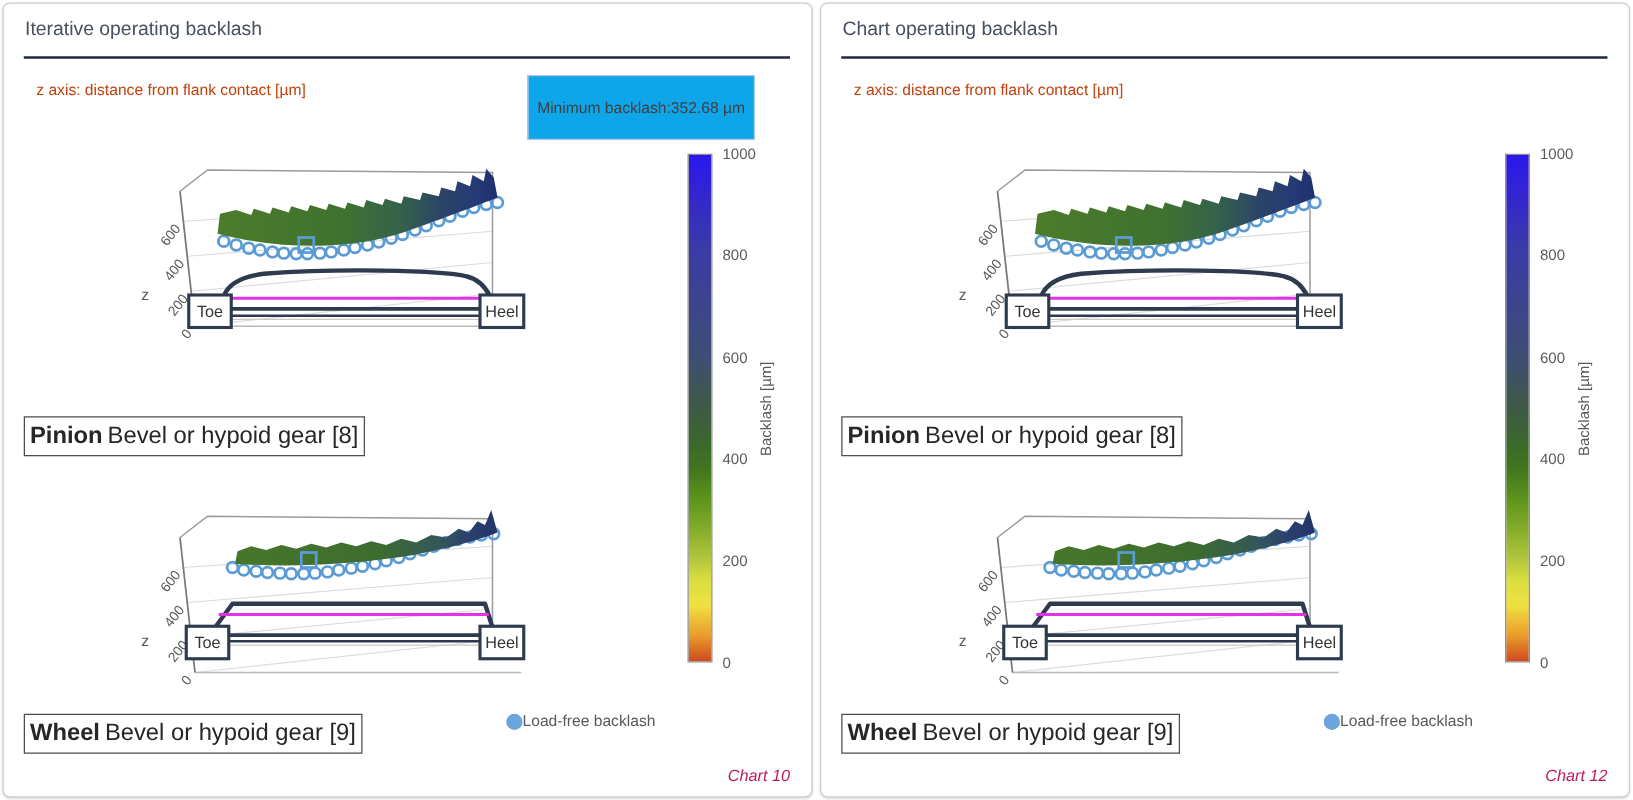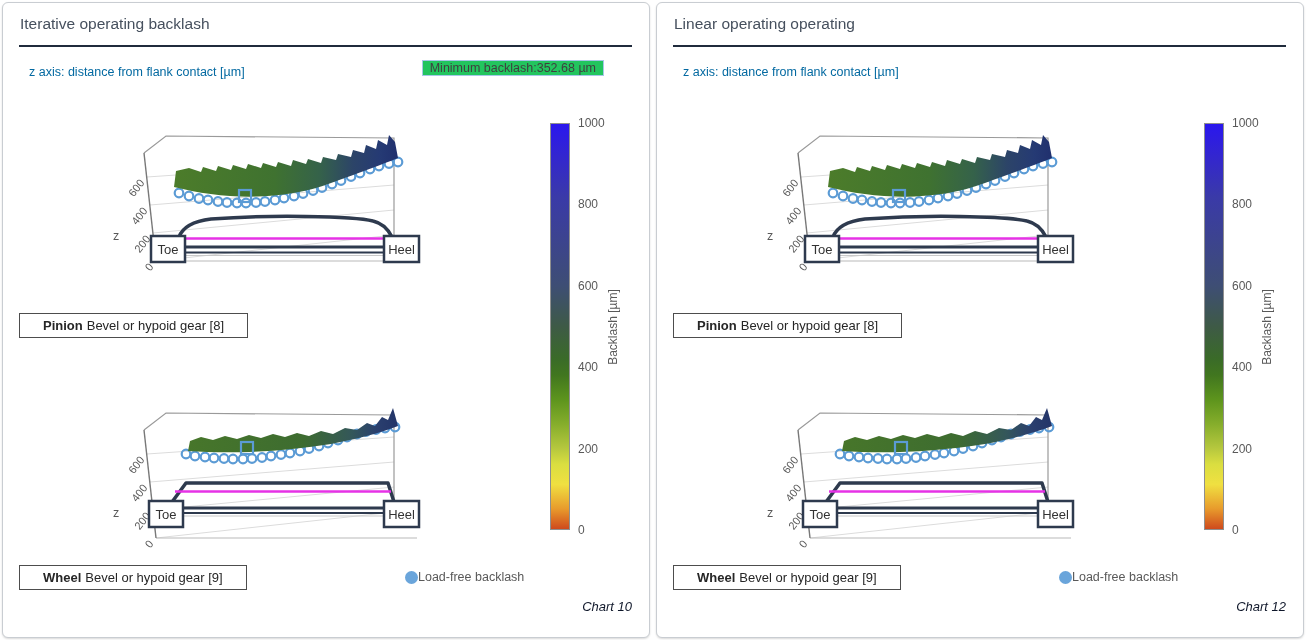--- a/index.html
+++ b/index.html
@@ -1,35 +1,35 @@
 <!DOCTYPE html>
 <html><head>
 <meta charset="utf-8">
 <style>
   html,body{margin:0;padding:0;background:#fff;font-family:"Liberation Sans",sans-serif;}
   .page{width:1306px;height:640px;box-sizing:border-box;display:flex;gap:6px;padding:2px;background:#fff;}
   .panel{position:relative;flex:1;box-sizing:border-box;background:#fff;border:1px solid #c9cdd2;
          border-radius:6px;box-shadow:0 1px 2px rgba(0,0,0,.15);overflow:hidden;text-decoration:underline;}
   .title{position:absolute;left:17px;top:12px;font-size:15.5px;color:#46505e;}
   .rule{position:absolute;left:16px;right:17px;top:42px;height:2px;background:#202b3c;}
-  .znote{position:absolute;left:26px;top:62px;font-size:12.5px;color:#0369a1;}
-  .minbox{position:absolute;top:57px;right:45px;background:#22c55e;border:1px solid #a6c7e7;
-          padding:0 7px;font-size:12.5px;color:#3f3f3f;}
+  .znote{position:absolute;left:26px;top:62px;font-size:12.5px;color:#c2410c;}
+  .minbox{position:absolute;top:57px;right:45px;background:#0ea5e9;border:1px solid #a6c7e7;
+          padding:18px 7px;font-size:12.5px;color:#3f3f3f;}
   .plot{position:absolute;left:98px;width:345px;height:165px;}
   .plot.pinion{top:106px;}
   .plot.wheel{top:383px;}
   .gearbox{position:absolute;left:16px;background:#fff;border:1px solid #4d4d4d;
-           padding:4px 23px;font-size:13px;color:#262626;}
+           padding:4px 4px;font-size:19px;color:#262626;margin-top:20px;}
   .gearbox.pinion{top:310px;}
-  .gearbox.wheel{top:562px;}
+  .gearbox.wheel{top:548px;}
   .gearbox b{margin-right:4px;}
   .legend{position:absolute;left:402px;top:567px;display:flex;align-items:center;gap:0;
           font-size:12.5px;color:#595959;}
   .dot{width:13px;height:13px;border-radius:50%;background:#6aa5db;}
-  .chartno{position:absolute;right:17px;bottom:23px;font-style:italic;font-size:13px;color:#0f172a;}
+  .chartno{position:absolute;right:17px;bottom:9px;font-style:italic;font-size:13px;color:#be185d;}
   .cbwrap{position:absolute;left:547px;top:120px;width:116px;height:407px;}
   .cbbar{position:absolute;left:0;top:0;width:20px;height:100%;border:1px solid #8f8f8f;box-sizing:border-box;
     background:linear-gradient(to top,
       #cf4a1d 0%, #e89b2c 5%, #f0e041 11%, #dade40 16%, #b5c73e 20%, #85ad2b 26%,
       #5d941d 32%, #41761f 38%, #3a6b28 42%, #3e5a46 50%, #3e4e74 60%, #3c4390 72%,
       #3a3aa8 82%, #3326cf 92%, #2a17ee 100%);}
   .cbtick{position:absolute;left:28px;transform:translateY(-50%);font-size:12px;color:#595959;white-space:nowrap;}
   .cblabel{position:absolute;left:56px;top:50%;transform:translateY(-50%) rotate(180deg);
            writing-mode:vertical-rl;font-size:12px;color:#595959;white-space:nowrap;}
   svg text{font-family:"Liberation Sans",sans-serif;}
@@ -202,21 +202,21 @@
 
     <div class="legend">
       <span class="dot"></span>
       <span>Load-free backlash</span>
     </div>
 
     <div class="chartno">Chart 10</div>
   </section>
 
   <section class="panel">
-    <div class="title">Linear operating operating</div>
+    <div class="title">Chart operating backlash</div>
     <div class="rule"></div>
     <div class="znote">z axis: distance from flank contact [µm]</div>
 
     <svg class="plot pinion" viewBox="0 0 345 165">
       <use href="#box3d"></use>
         <use href="#zticks"></use>
         <use href="#surf-pinion"></use>
         <use href="#toeheel-p"></use>
     </svg>
     <div class="gearbox pinion">

